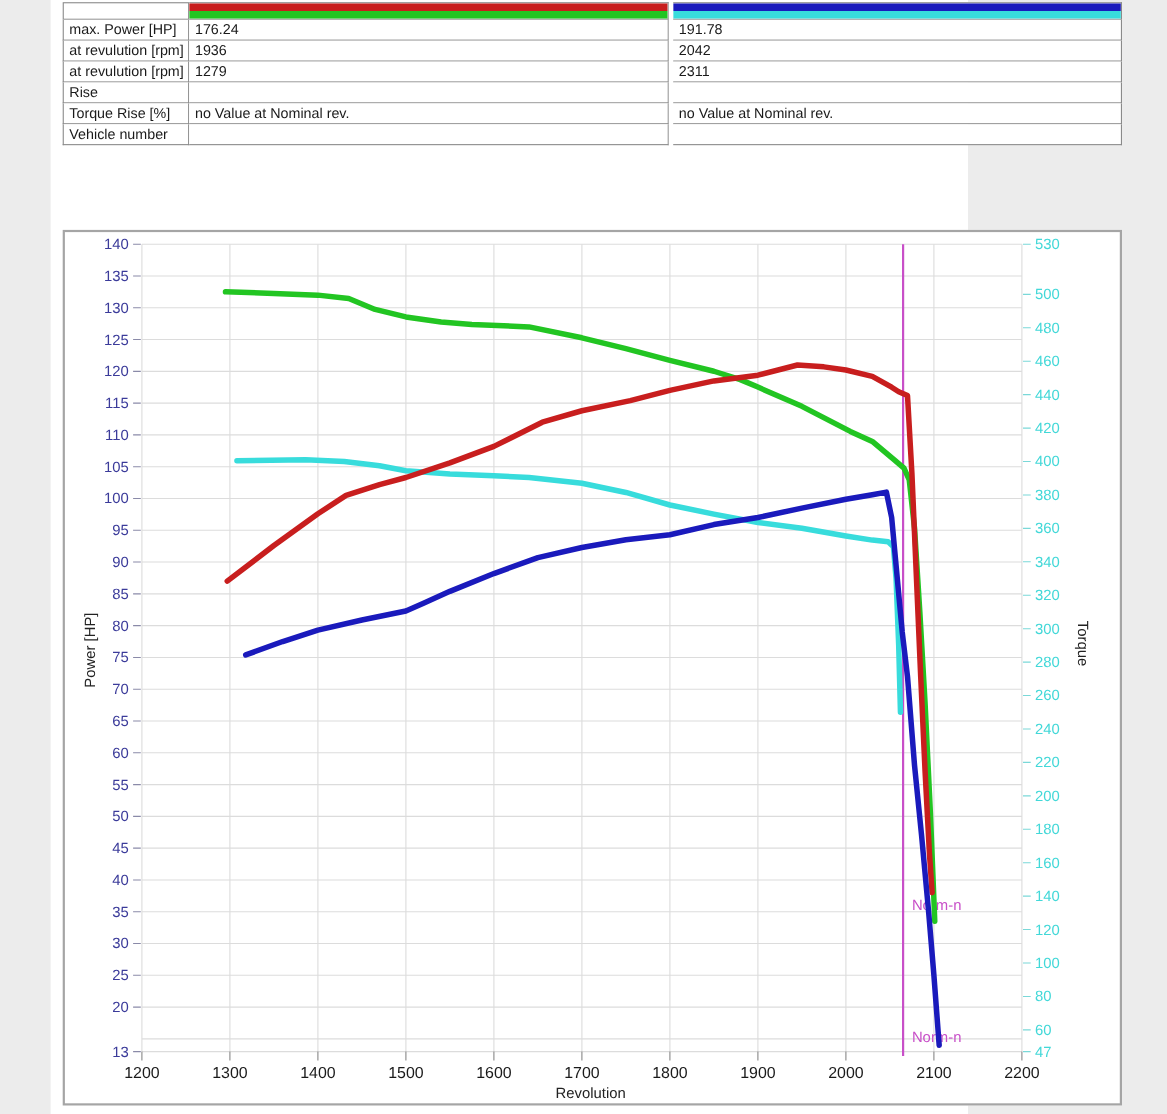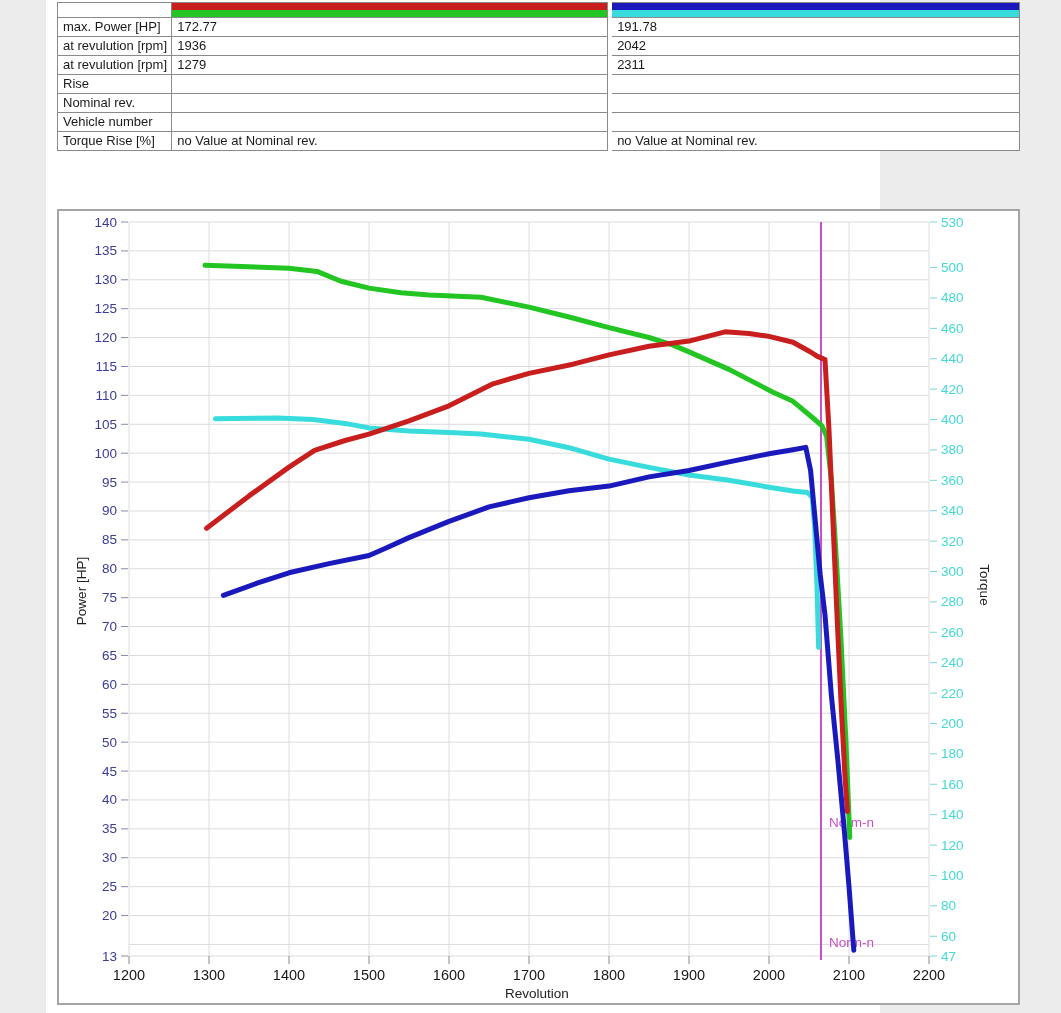--- a/index.html
+++ b/index.html
@@ -64,21 +64,21 @@
       <td class="gap"></td>
       <td class="hdr">
         <span class="barstack">
           <span class="bar" style="background: rgb(26, 26, 188);"></span>
           <span class="bar" style="background: rgb(56, 220, 220);"></span>
         </span>
       </td>
     </tr>
     <tr>
       <td>max. Power [HP]</td>
-      <td>172.77</td>
+      <td>176.24</td>
       <td class="gap"></td>
       <td>191.78</td>
     </tr>
     <tr>
       <td>at revulution [rpm]</td>
       <td>1936</td>
       <td class="gap"></td>
       <td>2042</td>
     </tr>
     <tr>
@@ -87,36 +87,30 @@
       <td class="gap"></td>
       <td>2311</td>
     </tr>
     <tr>
       <td>Rise</td>
       <td></td>
       <td class="gap"></td>
       <td></td>
     </tr>
     <tr>
-      <td>Nominal rev.</td>
-      <td></td>
-      <td class="gap"></td>
-      <td></td>
-    </tr>
-    <tr>
-      <td>Vehicle number</td>
-      <td></td>
-      <td class="gap"></td>
-      <td></td>
-    </tr>
-    <tr>
       <td>Torque Rise [%]</td>
       <td>no Value at Nominal rev.</td>
       <td class="gap"></td>
       <td>no Value at Nominal rev.</td>
+    </tr>
+    <tr>
+      <td>Vehicle number</td>
+      <td></td>
+      <td class="gap"></td>
+      <td></td>
     </tr>
   </tbody>
     </table>
 
   <div class="chart-panel">
     <svg id="chart-svg" width="959" height="792" viewBox="0 0 959 792" xmlns="http://www.w3.org/2000/svg">
         <line x1="70" y1="11" x2="70" y2="745" stroke="#dcdcdc" stroke-width="1"></line>
         <line x1="150" y1="11" x2="150" y2="745" stroke="#dcdcdc" stroke-width="1"></line>
         <line x1="230" y1="11" x2="230" y2="745" stroke="#dcdcdc" stroke-width="1"></line>
         <line x1="310" y1="11" x2="310" y2="745" stroke="#dcdcdc" stroke-width="1"></line>

